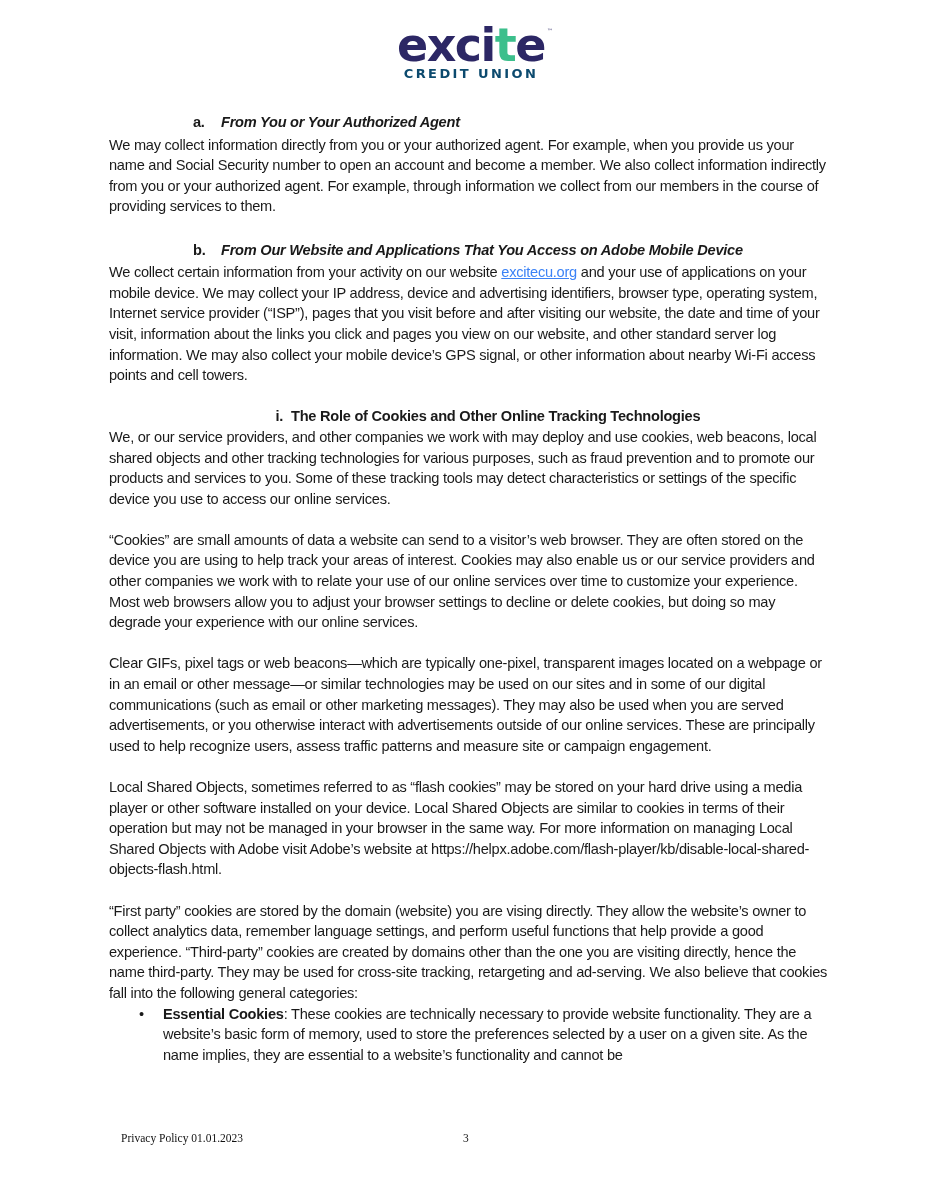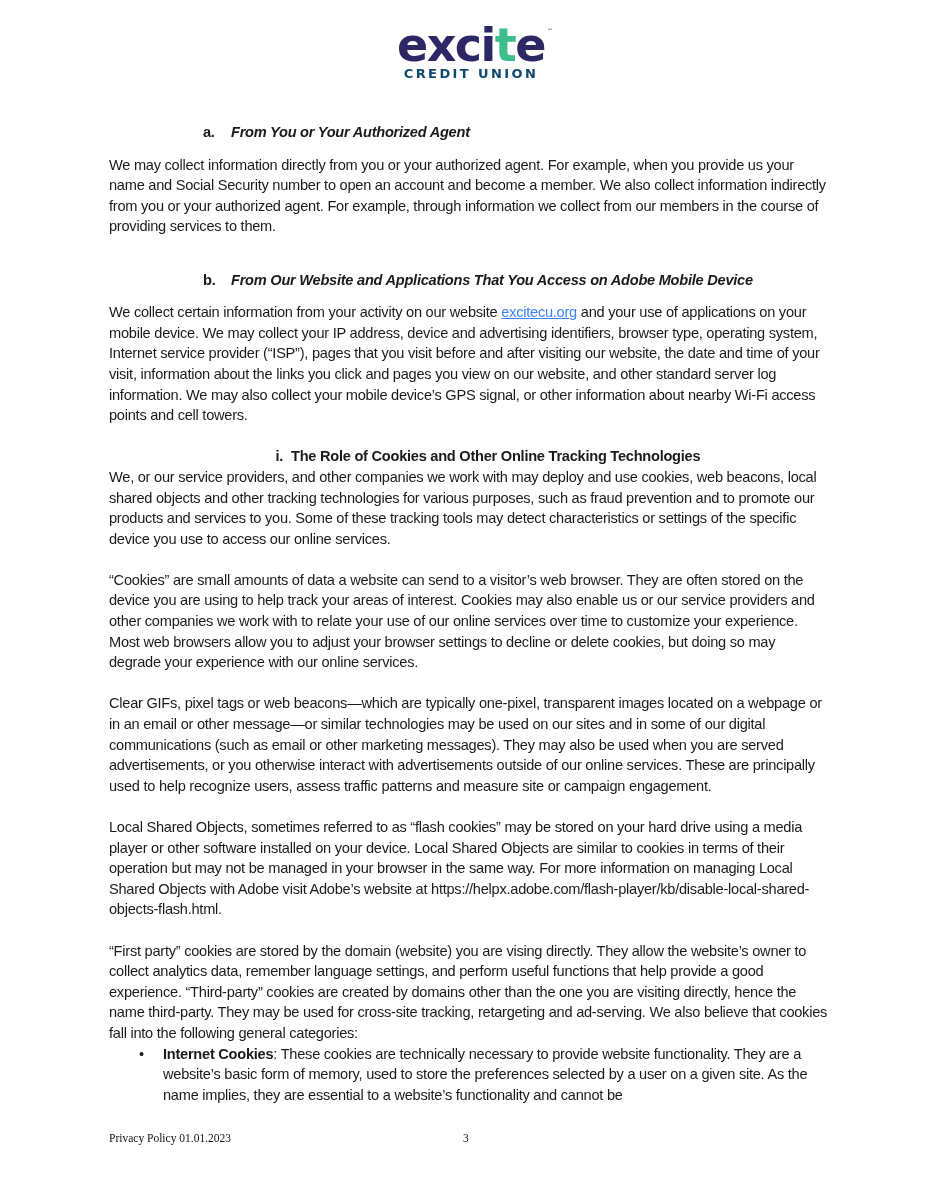--- a/index.html
+++ b/index.html
@@ -71,21 +71,21 @@
       font-family: "Liberation Sans", sans-serif;
       font-size: 14.6px;
       line-height: 20.6px;
       letter-spacing: -0.25px;
       word-spacing: 0px;
     }
     .heading-a, .heading-b {
       font-weight: bold;
       font-style: italic;
       padding-left: 82px;
-      margin: 12px;
+      margin: 2px;
     }
     .heading-a .num, .heading-b .num {
       font-style: normal;
       display: inline-block;
       width: 28px;
     }
     .heading-i {
       font-weight: bold;
       padding-left: 154px;
       margin: 0;
@@ -129,21 +129,21 @@
       position: absolute;
       top: 1132px;
       left: 109px;
       width: 400px;
       font-family: "Liberation Serif", serif;
       font-size: 11.5px;
       color: #111;
     }
     .footer-left {
       position: absolute;
-      left: 0;
+      left: 12px;
       top: 0;
       text-align: right;
     }
     .footer-page {
       position: absolute;
       left: 354px;
       top: 0;
     }
   </style>
 </head>
@@ -178,21 +178,21 @@
     <p class="para">Clear GIFs, pixel tags or web beacons—which are typically one-pixel, transparent images located on a webpage or in an email or other message—or similar technologies may be used on our sites and in some of our digital communications (such as email or other marketing messages).  They may also be used when you are served advertisements, or you otherwise interact with advertisements outside of our online services.  These are principally used to help recognize users, assess traffic patterns and measure site or campaign engagement.</p>
 
     <div class="gap"></div>
     <p class="para">Local Shared Objects, sometimes referred to as “flash cookies” may be stored on your hard drive using a media player or other software installed on your device.  Local Shared Objects are similar to cookies in terms of their operation but may not be managed in your browser in the same way.  For more information on managing Local Shared Objects with Adobe visit Adobe’s website at https://helpx.adobe.com/flash-player/kb/disable-local-shared-objects-flash.html.</p>
 
     <div class="gap"></div>
     <p class="para">“First party” cookies are stored by the domain (website) you are vising directly.  They allow the website’s owner to collect analytics data, remember language settings, and perform useful functions that help provide a good experience.  “Third-party” cookies are created by domains other than the one you are visiting directly, hence the name third-party. They may be used for cross-site tracking, retargeting and ad-serving.  We also believe that cookies fall into the following general categories:</p>
 
     <ul class="bullet-list">
       <li class="bullet-item">
-        <span class="bullet-dot">•</span><span class="bullet-term">Internet Cookies</span><span>: These cookies are technically necessary to provide website functionality. They are a website’s basic form of memory, used to store the preferences selected by a user on a given site. As the name implies, they are essential to a website’s functionality and cannot be</span>
+        <span class="bullet-dot">•</span><span class="bullet-term">Essential Cookies</span><span>: These cookies are technically necessary to provide website functionality. They are a website’s basic form of memory, used to store the preferences selected by a user on a given site. As the name implies, they are essential to a website’s functionality and cannot be</span>
       </li>
     </ul>
   </div>
 
   <div class="footer">
     <span class="footer-left">Privacy Policy 01.01.2023</span>
     <span class="footer-page">3</span>
   </div>
 
 </div>

